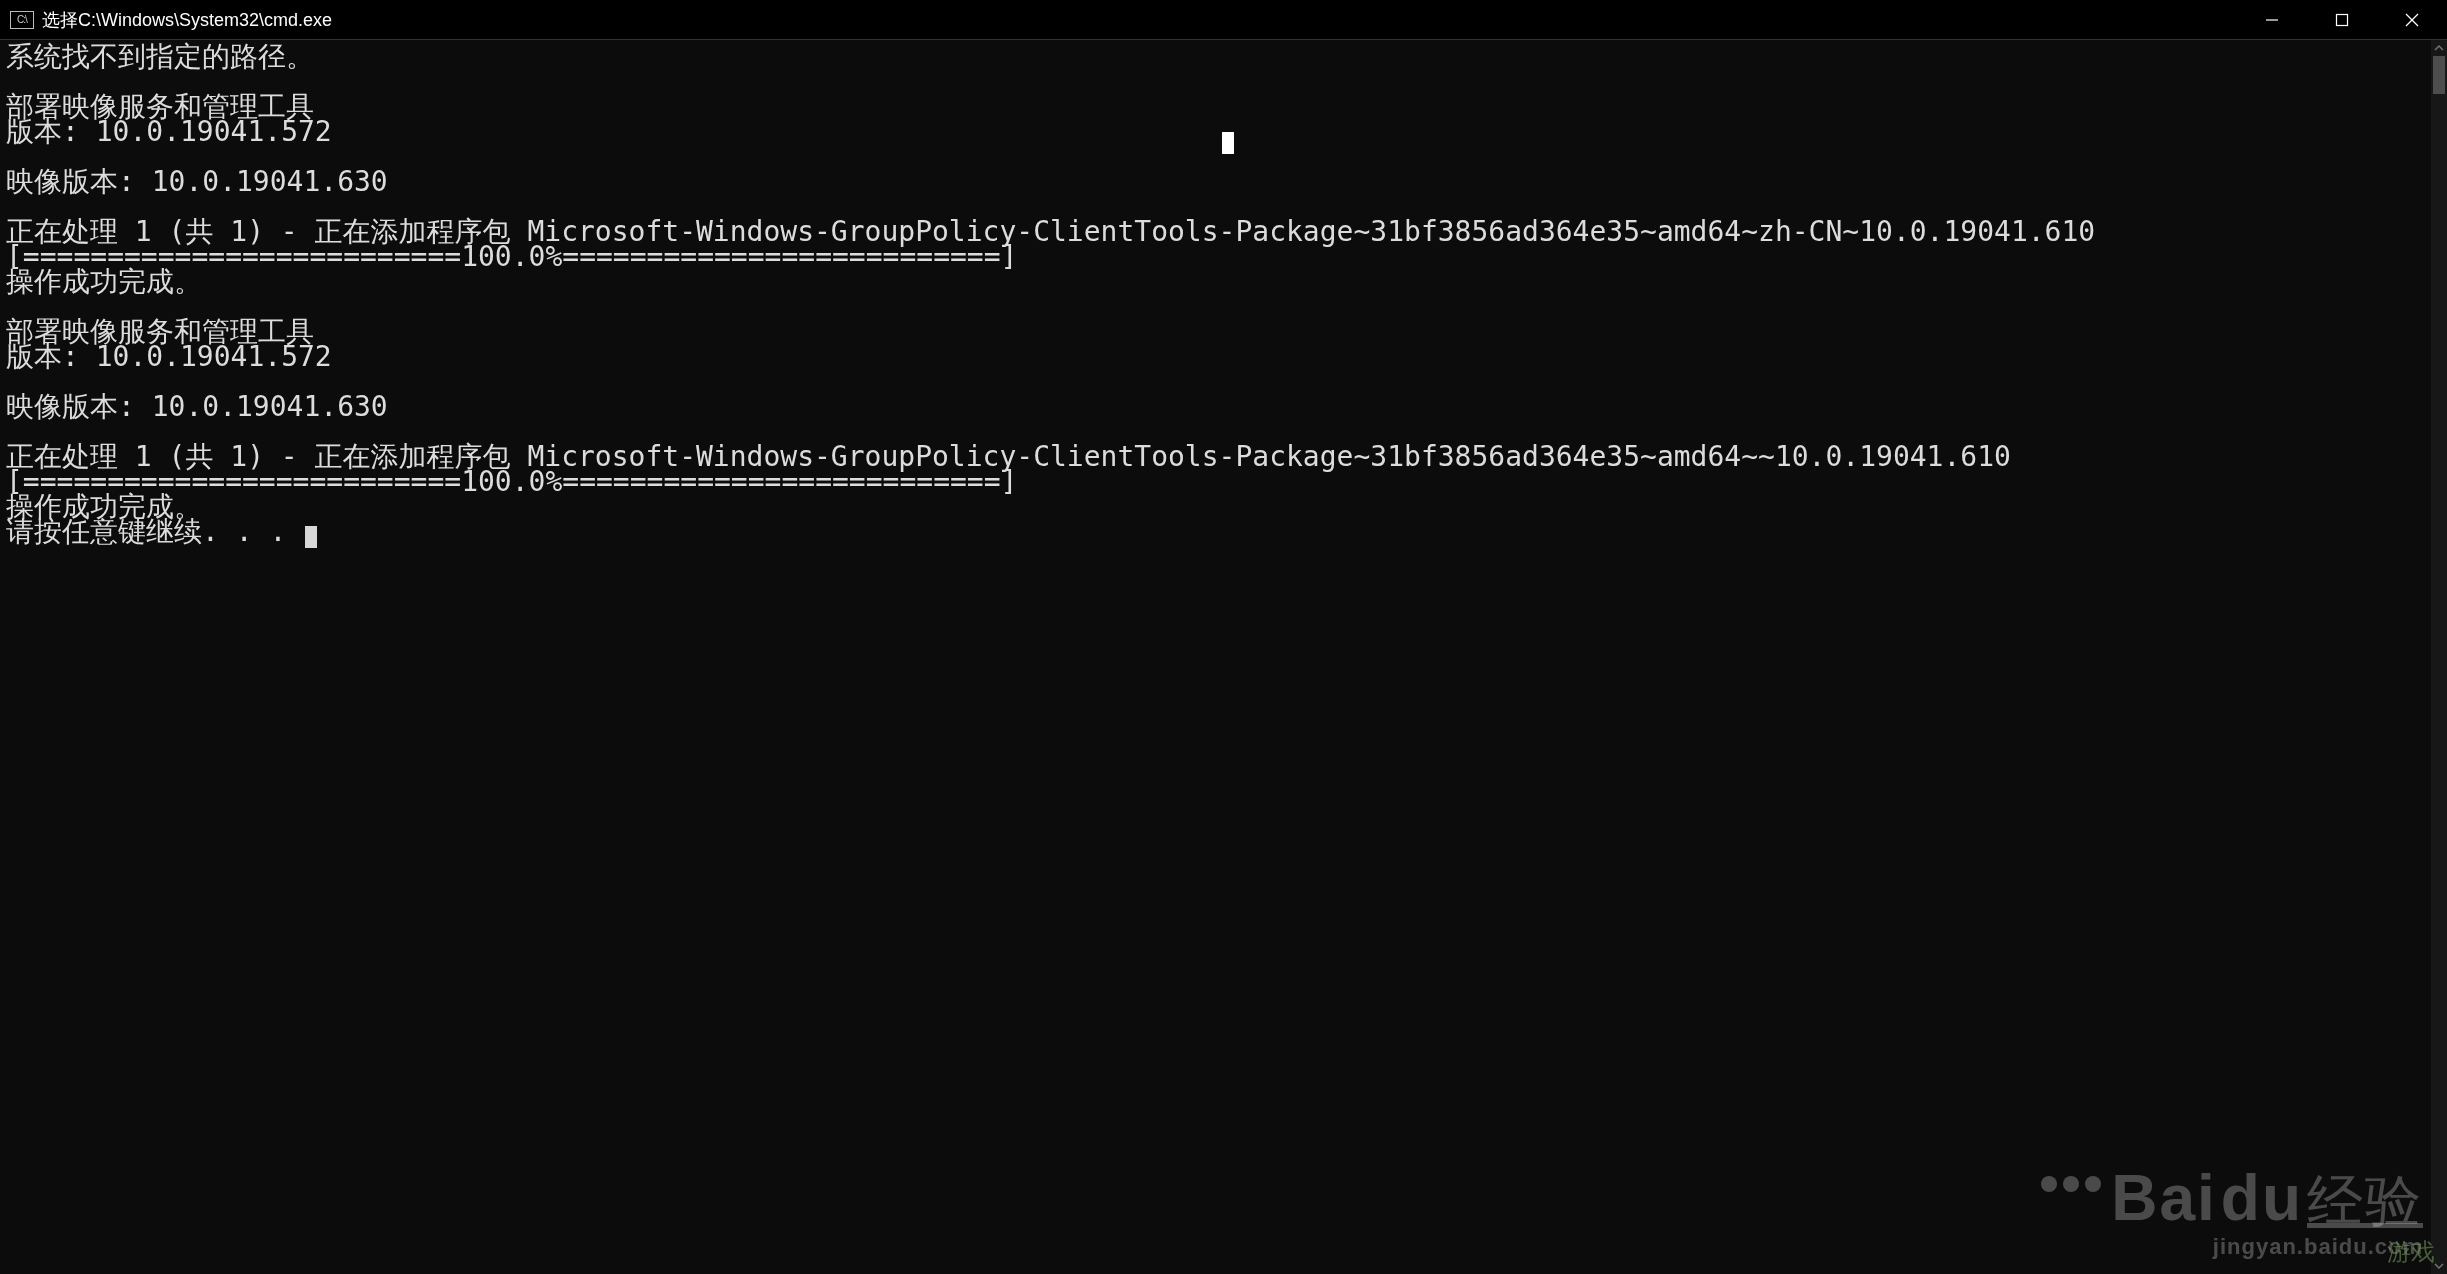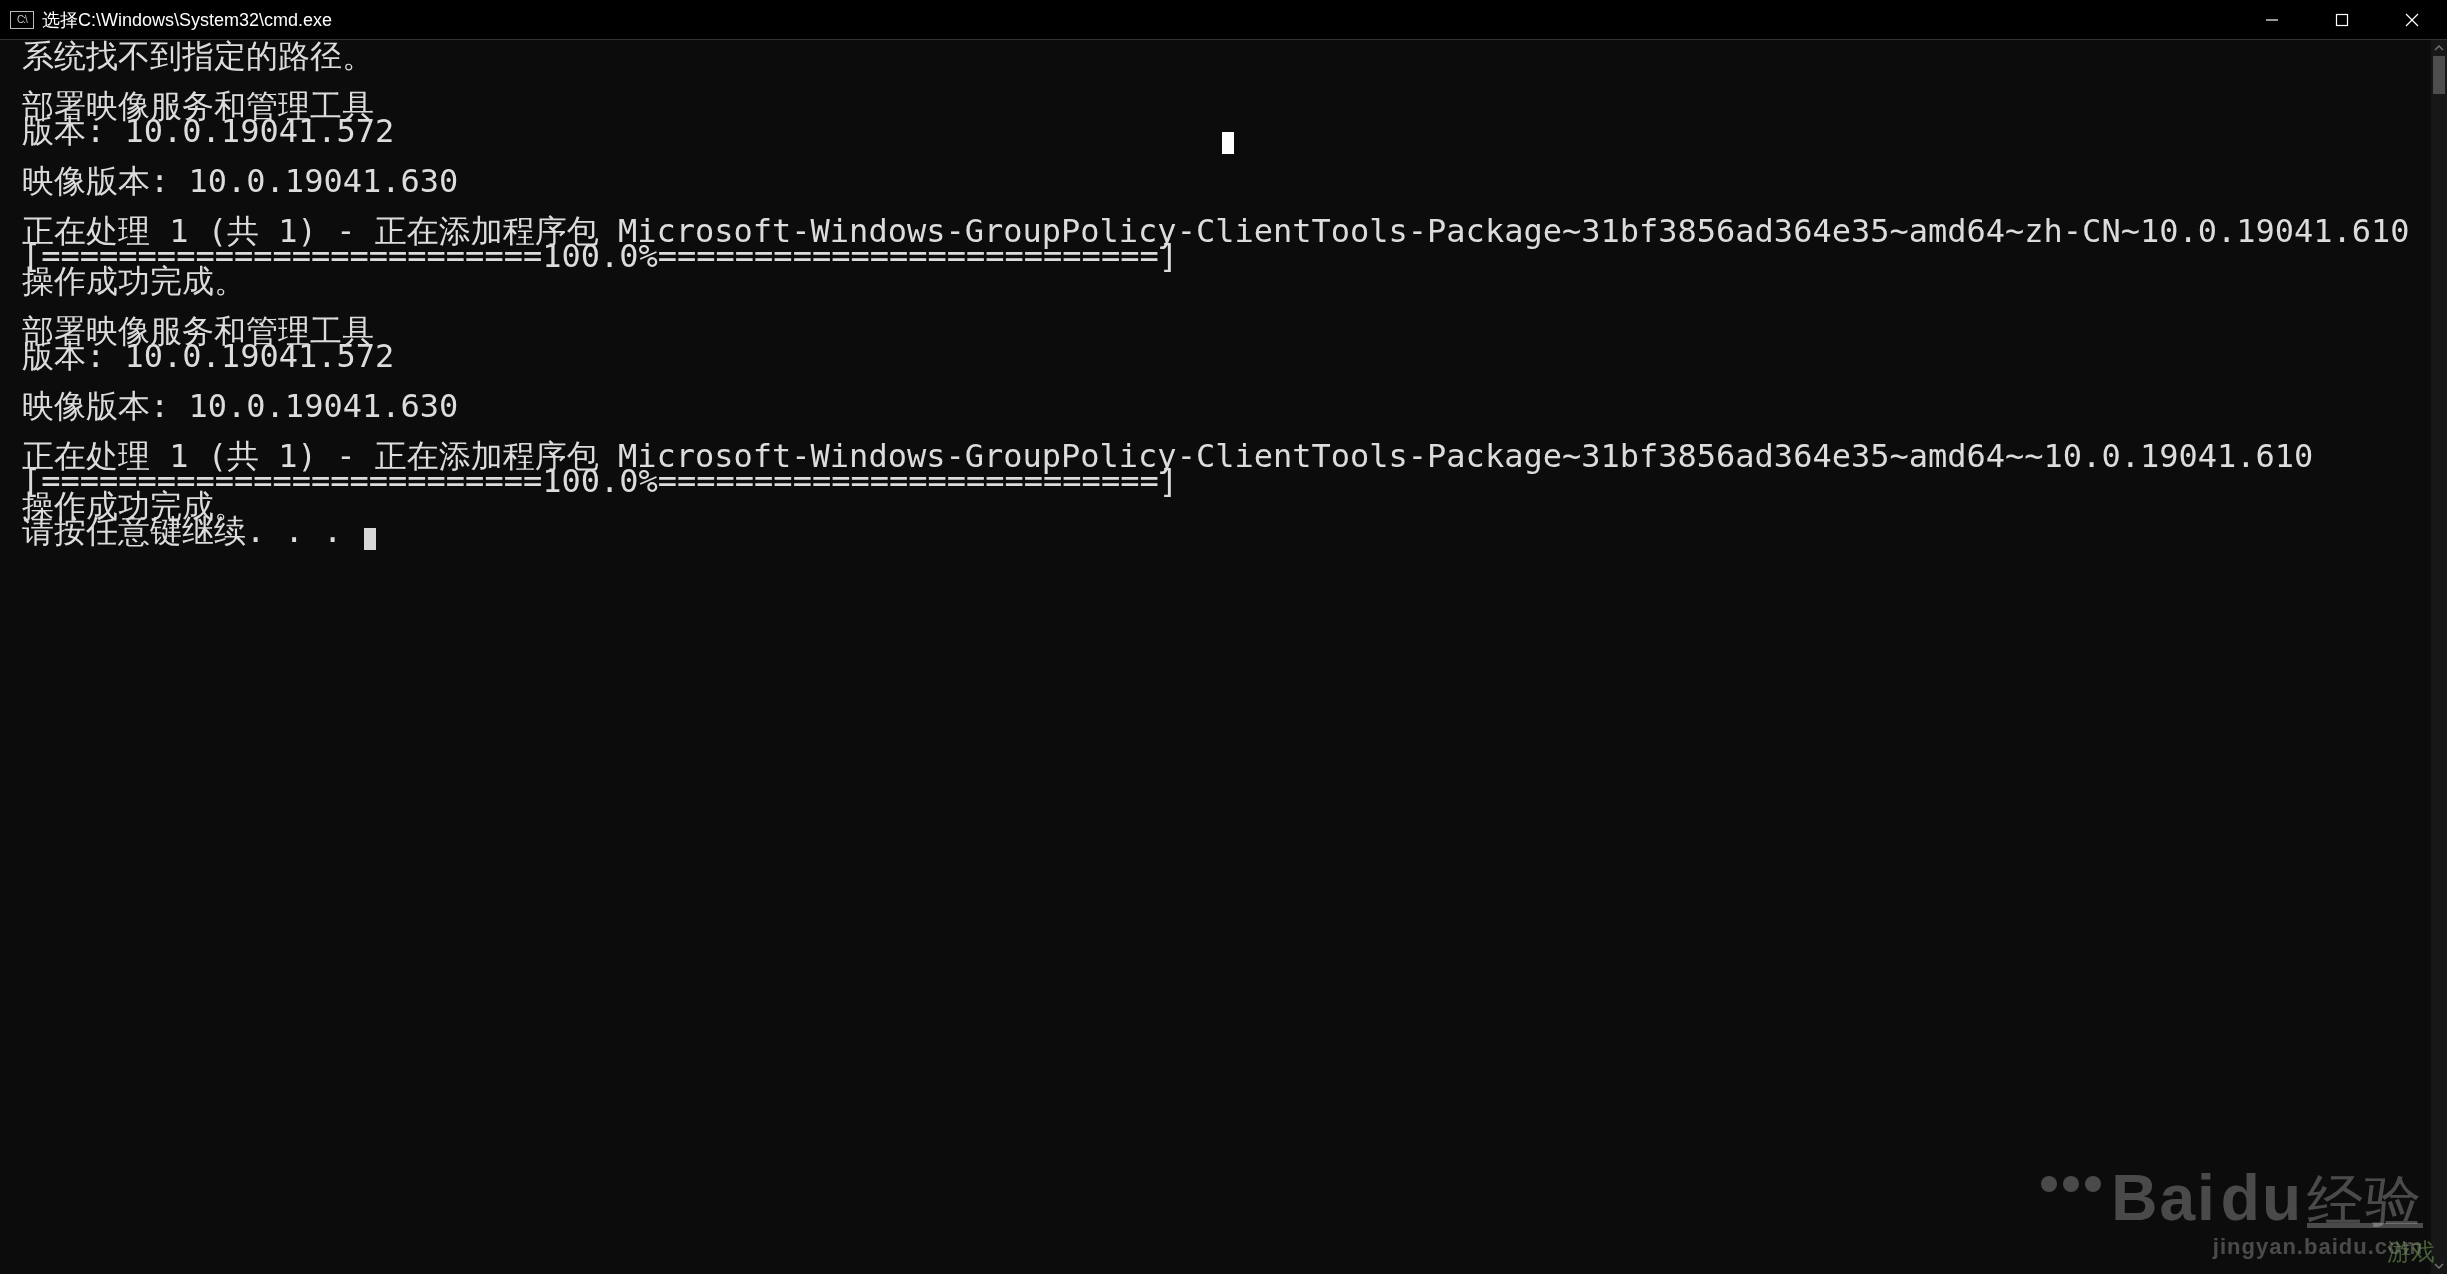--- a/index.html
+++ b/index.html
@@ -47,25 +47,25 @@
   
   .console-wrap {
     flex: 1 1 auto;
     position: relative;
     overflow: hidden;
   }
   .console {
     position: absolute;
     inset: 0 16px 0 0;
     color: #dcdcdc;
-    font-size: 32px;
+    font-size: 28px;
     line-height: 25px;
     white-space: pre-wrap;
     word-break: break-all;
-    padding: 4px 0 0 22px;
+    padding: 4px 0 0 6px;
     font-family: "NSimSun", "SimSun", "Consolas", monospace;
   }
   .console .line { display: block; min-height: 25px; }
 
   .cursor-block {
     display: inline-block;
     width: 12px; height: 22px;
     background: #d8d8d8;
     vertical-align: text-bottom;
     margin-left: 2px;

